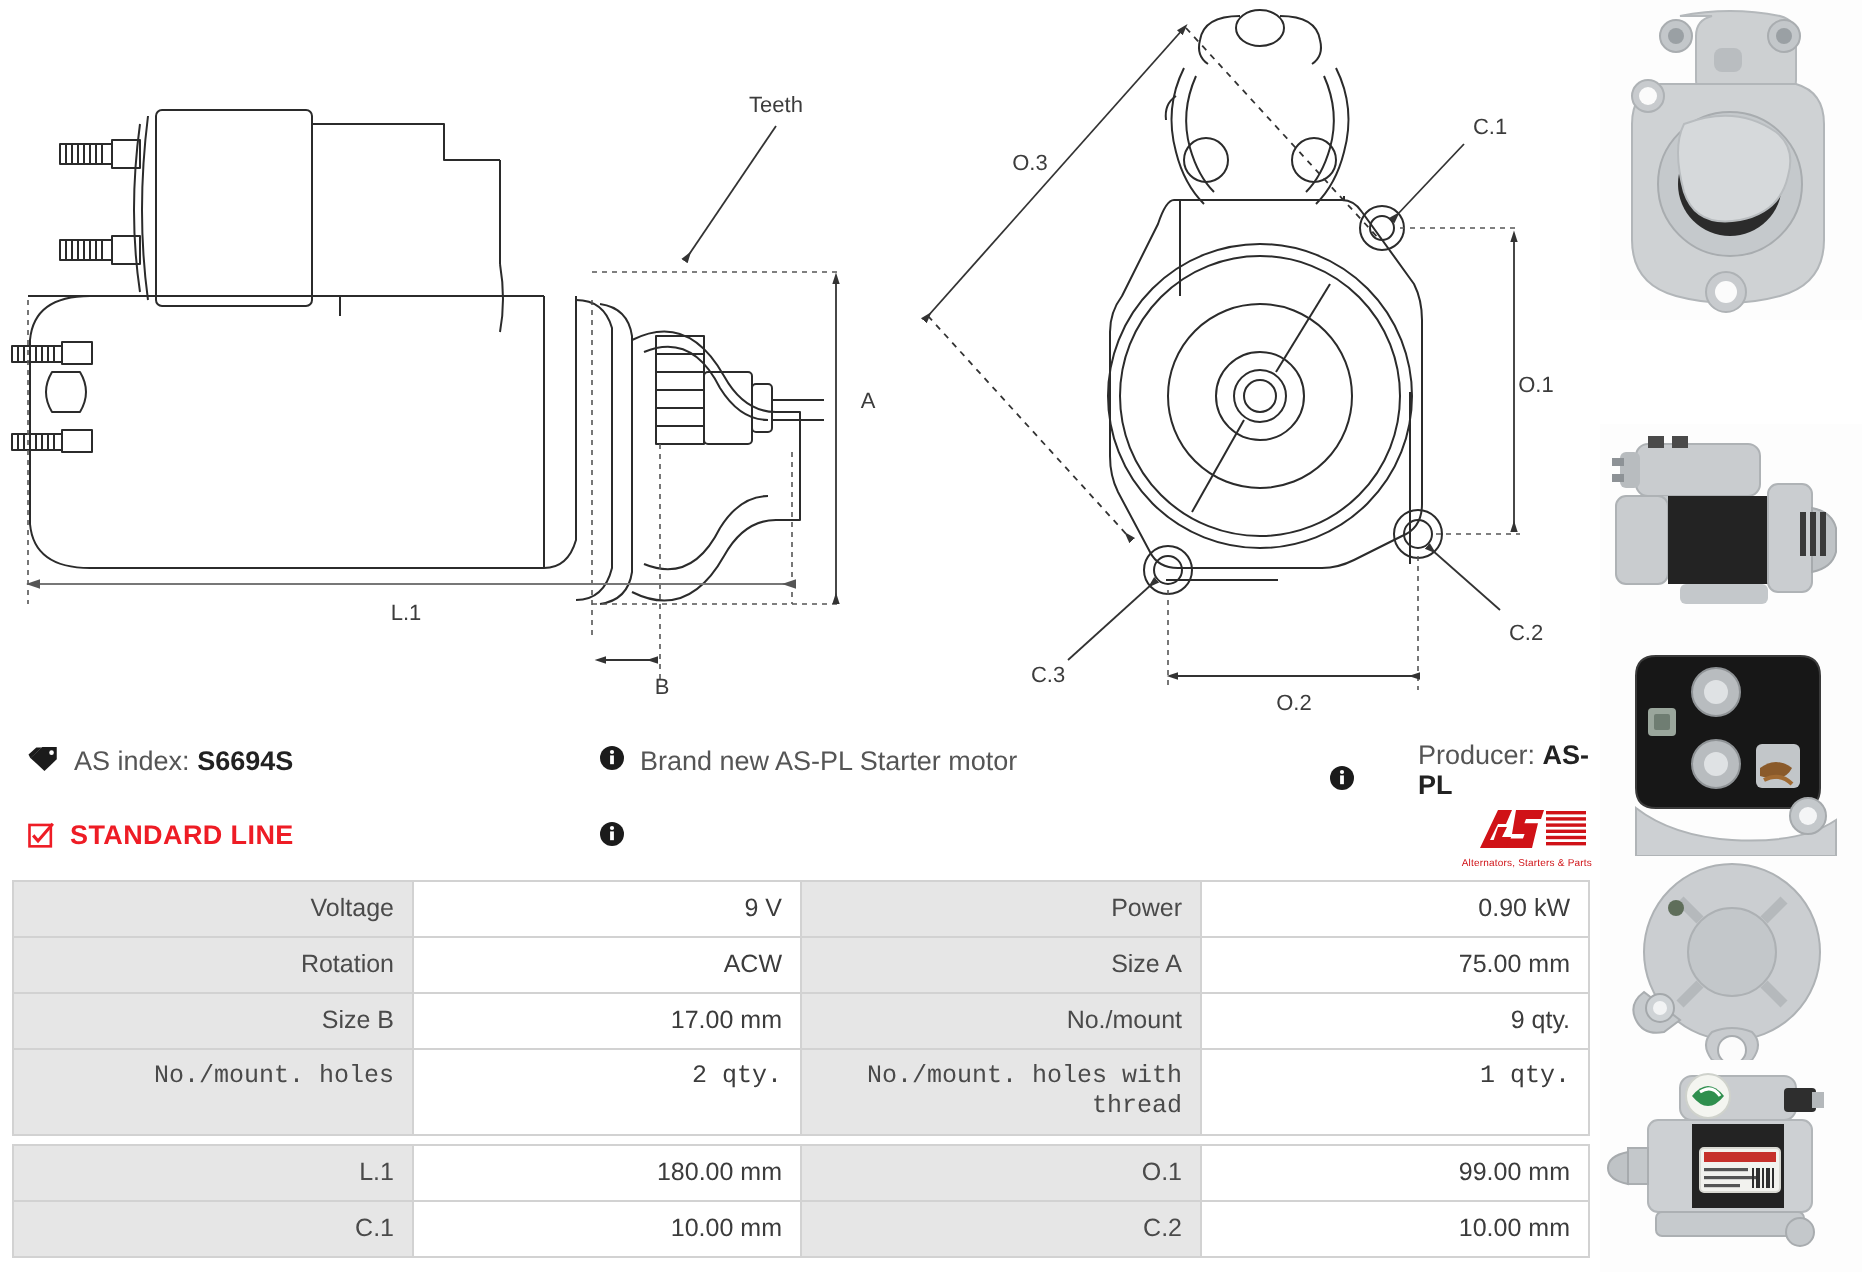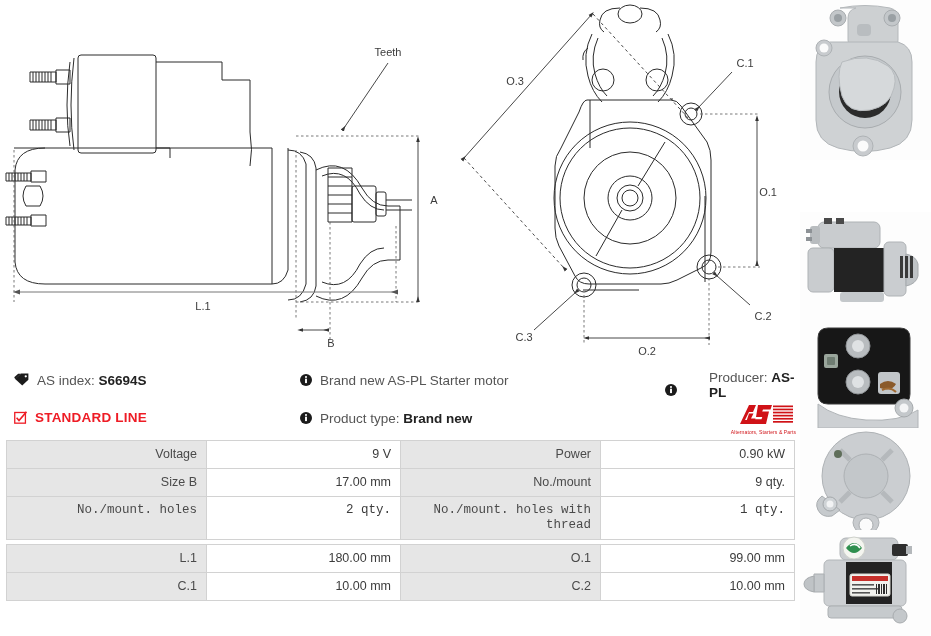--- a/index.html
+++ b/index.html
@@ -296,21 +296,20 @@
         <span class="txt">Brand new AS-PL Starter motor</span>
       </div>
       <div class="info-row">
         <span class="ico">
           <svg class="i-icon" viewBox="0 0 12 12" xmlns="http://www.w3.org/2000/svg">
             <circle cx="6" cy="6" r="6" fill="#1b1b1b"></circle>
             <circle cx="6" cy="3" r="1.05" fill="#ffffff"></circle>
             <rect x="5.05" y="4.7" width="1.9" height="4.4" fill="#ffffff"></rect>
           </svg>
         </span>
-        <span class="txt"><span>Product type:</span> <b>Brand new</b></span>
       </div>
     </div>
 
     <div class="info-col col-c">
       <div class="producer-row">
         <span class="ico">
           <svg class="i-icon" viewBox="0 0 12 12" xmlns="http://www.w3.org/2000/svg">
             <circle cx="6" cy="6" r="6" fill="#1b1b1b"></circle>
             <circle cx="6" cy="3" r="1.05" fill="#ffffff"></circle>
             <rect x="5.05" y="4.7" width="1.9" height="4.4" fill="#ffffff"></rect>
@@ -345,20 +344,26 @@
         <col class="c-v2">
     </colgroup>
     <tbody>
       <tr>
         <td class="k">Voltage</td>
         <td class="v">9 V</td>
         <td class="k">Power</td>
         <td class="v">0.90 kW</td>
       </tr>
       <tr>
+        <td class="k">Rotation</td>
+        <td class="v">ACW</td>
+        <td class="k">Size A</td>
+        <td class="v">75.00 mm</td>
+      </tr>
+      <tr>
         <td class="k">Size B</td>
         <td class="v">17.00 mm</td>
         <td class="k">No./mount</td>
         <td class="v">9 qty.</td>
       </tr>
       <tr class="tall">
         <td class="k">No./mount. holes</td>
         <td class="v">2 qty.</td>
         <td class="k">No./mount. holes with thread</td>
         <td class="v">1 qty.</td>

